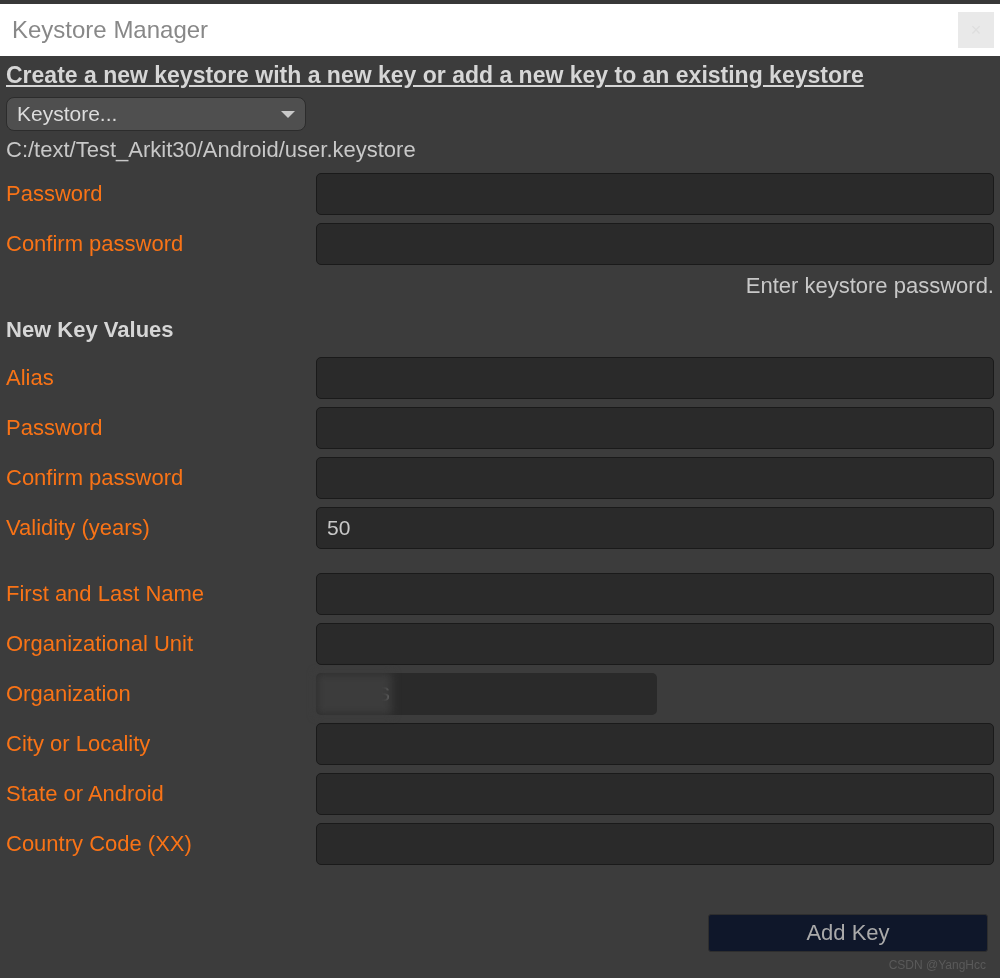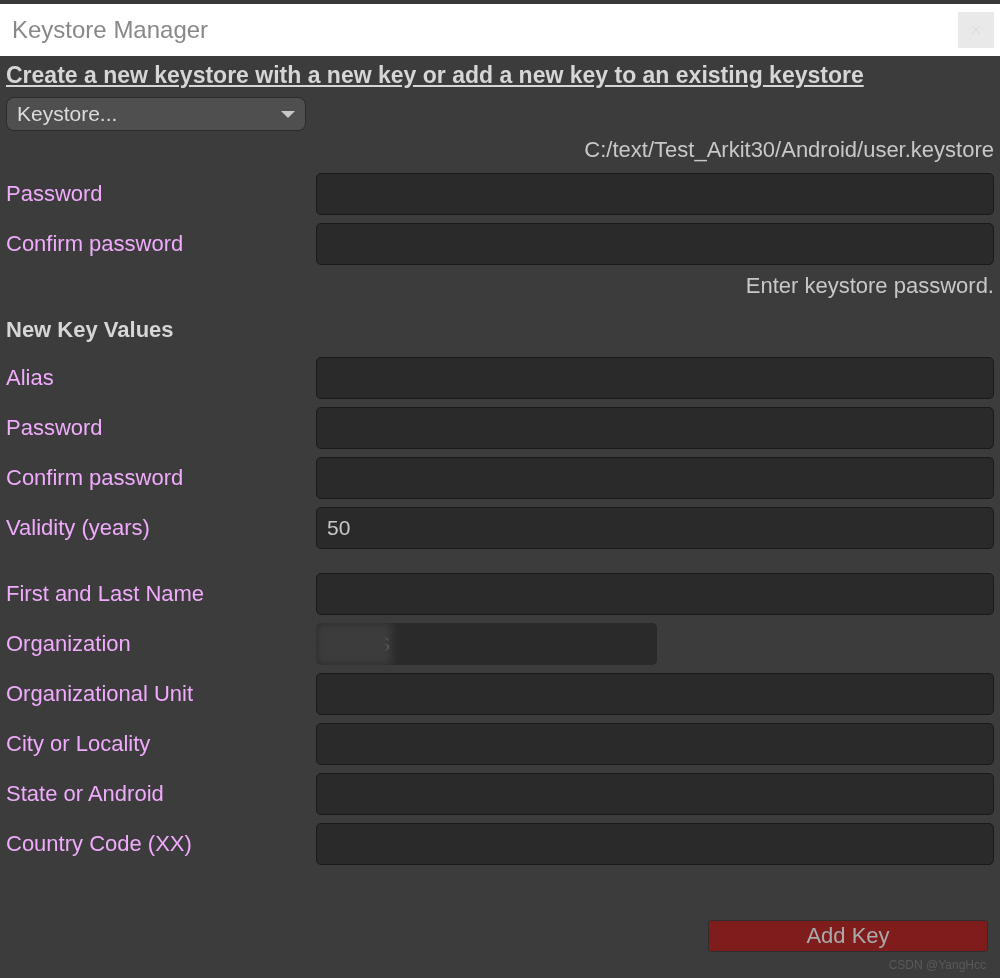--- a/index.html
+++ b/index.html
@@ -68,31 +68,30 @@
       width: 0;
       height: 0;
       border-left: 7px solid transparent;
       border-right: 7px solid transparent;
       border-top: 7px solid #c8c8c8;
     }
     .path {
       font-size: 22px;
       color: #c8c8c8;
       margin-bottom: 10px;
-      text-align: right;
     }
     .form-row {
       display: flex;
       align-items: center;
       margin-bottom: 8px;
     }
     .form-label {
       width: 310px;
       font-size: 22px;
-      color: #f0abfc;
+      color: #f97316;
       flex-shrink: 0;
     }
     .form-input {
       flex: 1;
       height: 42px;
       background: #2a2a2a;
       border: 1px solid #1a1a1a;
       border-radius: 5px;
       color: #c8c8c8;
       font-size: 21px;
@@ -127,22 +126,22 @@
       background: #3c3c3c;
       filter: blur(4px);
     }
     .footer {
       position: absolute;
       bottom: 26px;
       right: 12px;
     }
     .add-key-btn {
       width: 280px;
-      height: 32px;
-      background: #7f1d1d;
+      height: 38px;
+      background: #0f172a;
       border: 1px solid #2e2e2e;
       border-radius: 3px;
       color: #aaaaaa;
       font-size: 22px;
       display: flex;
       align-items: center;
       justify-content: center;
       cursor: pointer;
     }
     .watermark {
@@ -204,37 +203,37 @@
 
   <div class="form-row">
     <div class="form-label">Validity (years)</div>
     <input type="text" class="form-input" value="50" style="">
   </div>
 
   <div class="gap"></div>
 
   <div class="form-row">
     <div class="form-label">First and Last Name</div>
+    <input type="text" class="form-input" value="" style="">
+  </div>
+
+  <div class="form-row">
+    <div class="form-label">Organizational Unit</div>
     <input type="text" class="form-input" value="" style="">
   </div>
 
   <div class="form-row">
     <div class="form-label">Organization</div>
     <div class="obscured-input-wrap">
       <input type="text" class="form-input" style="padding-left: 60px; border: none;" value="S">
       <div class="obscure"></div>
     </div>
   </div>
 
   <div class="form-row">
-    <div class="form-label">Organizational Unit</div>
-    <input type="text" class="form-input" value="" style="">
-  </div>
-
-  <div class="form-row">
     <div class="form-label">City or Locality</div>
     <input type="text" class="form-input" value="" style="">
   </div>
 
   <div class="form-row">
     <div class="form-label">State or Android</div>
     <input type="text" class="form-input" value="" style="">
   </div>
 
   <div class="form-row">

